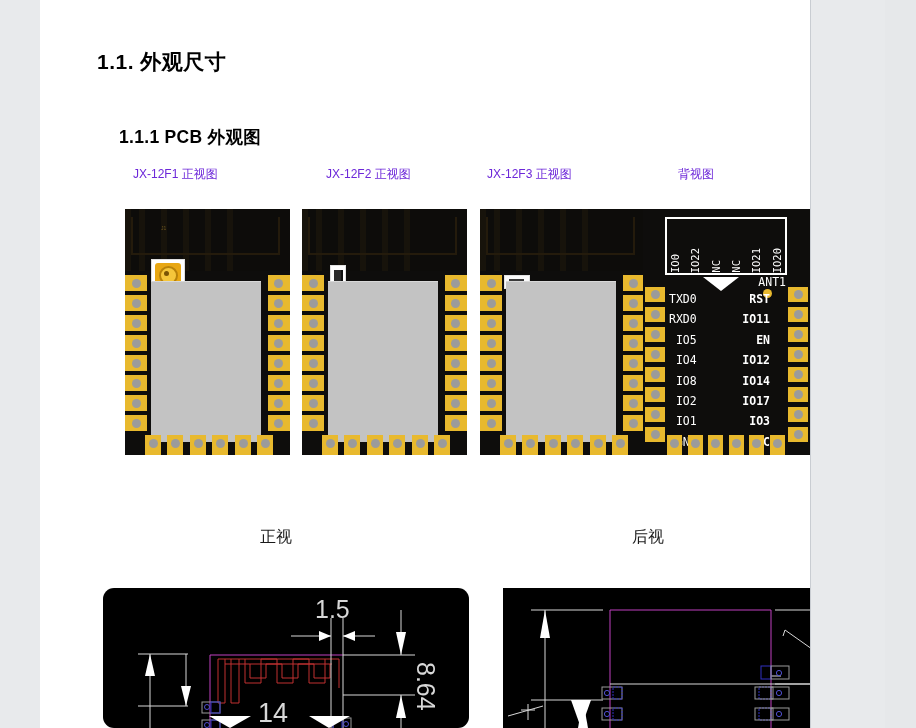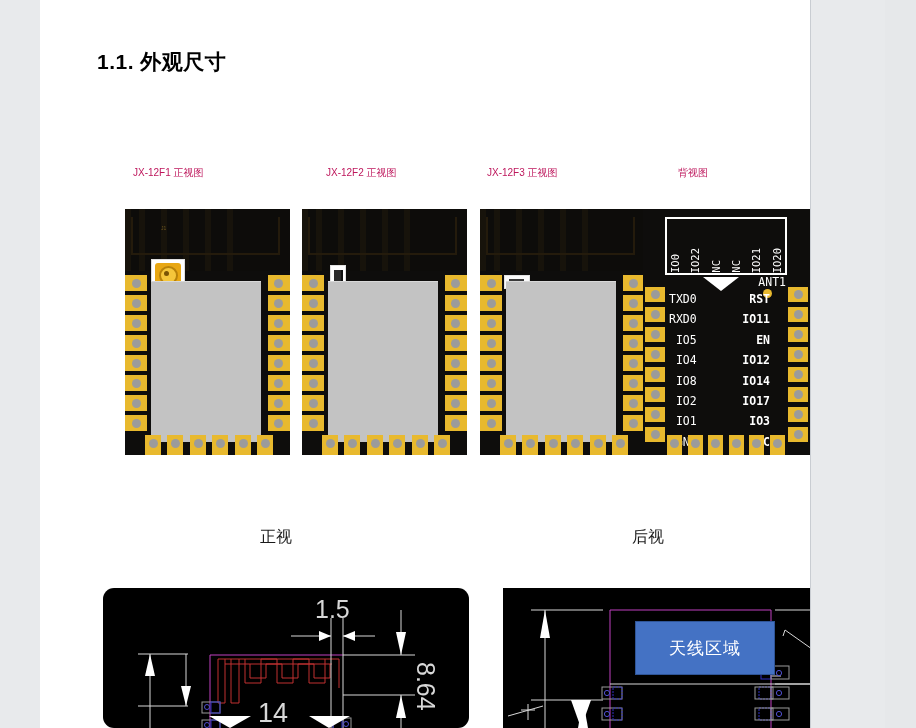--- a/index.html
+++ b/index.html
@@ -72,22 +72,22 @@
     font-size: 18.5px;
     font-weight: bold;
     color: #000000;
     white-space: nowrap;
   }
 
   
   .cap {
     position: absolute;
     top: 166px;
-    font-size: 10px;
-    color: #be185d;
+    font-size: 12px;
+    color: #6d28d9;
     white-space: nowrap;
   }
   .cap1 { left: 93px; }
   .cap2 { left: 286px; }
   .cap3 { left: 447px; }
   .cap4 { left: 638px; }
 
   .cap-lower {
     position: absolute;
     top: 527px;
@@ -390,20 +390,21 @@
   }
 </style>
 </head>
 <body>
 
 <div id="viewport">
 
   <div id="page">
 
     <div class="h2">1.1. 外观尺寸</div>
+    <div class="h3">1.1.1  PCB 外观图</div>
 
     <div class="cap cap1">JX-12F1 正视图</div>
     <div class="cap cap2">JX-12F2 正视图</div>
     <div class="cap cap3">JX-12F3 正视图</div>
     <div class="cap cap4">背视图</div>
 
     <div class="pcb pcb1">
       <div class="rf-zone"></div>
       <div class="ipex">
         <div class="ipex-body"></div>
@@ -680,20 +681,19 @@
           <circle cx="276" cy="105" r="2.6" stroke="#5050d0"></circle>
           <rect x="268" y="99" width="18" height="12" stroke="#9a9a9a"></rect>
           <rect x="256" y="120" width="12" height="12" stroke="#3030c0" stroke-dasharray="2 1"></rect>
           <rect x="252" y="120" width="18" height="12" stroke="#9a9a9a"></rect>
           <rect x="268" y="120" width="18" height="12" stroke="#9a9a9a"></rect>
           <circle cx="276" cy="126" r="2.6" stroke="#5050d0"></circle>
 
           <polygon points="78,140 68,112 88,112" fill="#ffffff" stroke="none"></polygon>
         </g>
       </svg>
-      <div class="ant-zone-box">天线区域</div>
     </div>
 
   </div>
 
   <div id="grey-gutter"></div>
 
 </div>
 
 </body></html>

